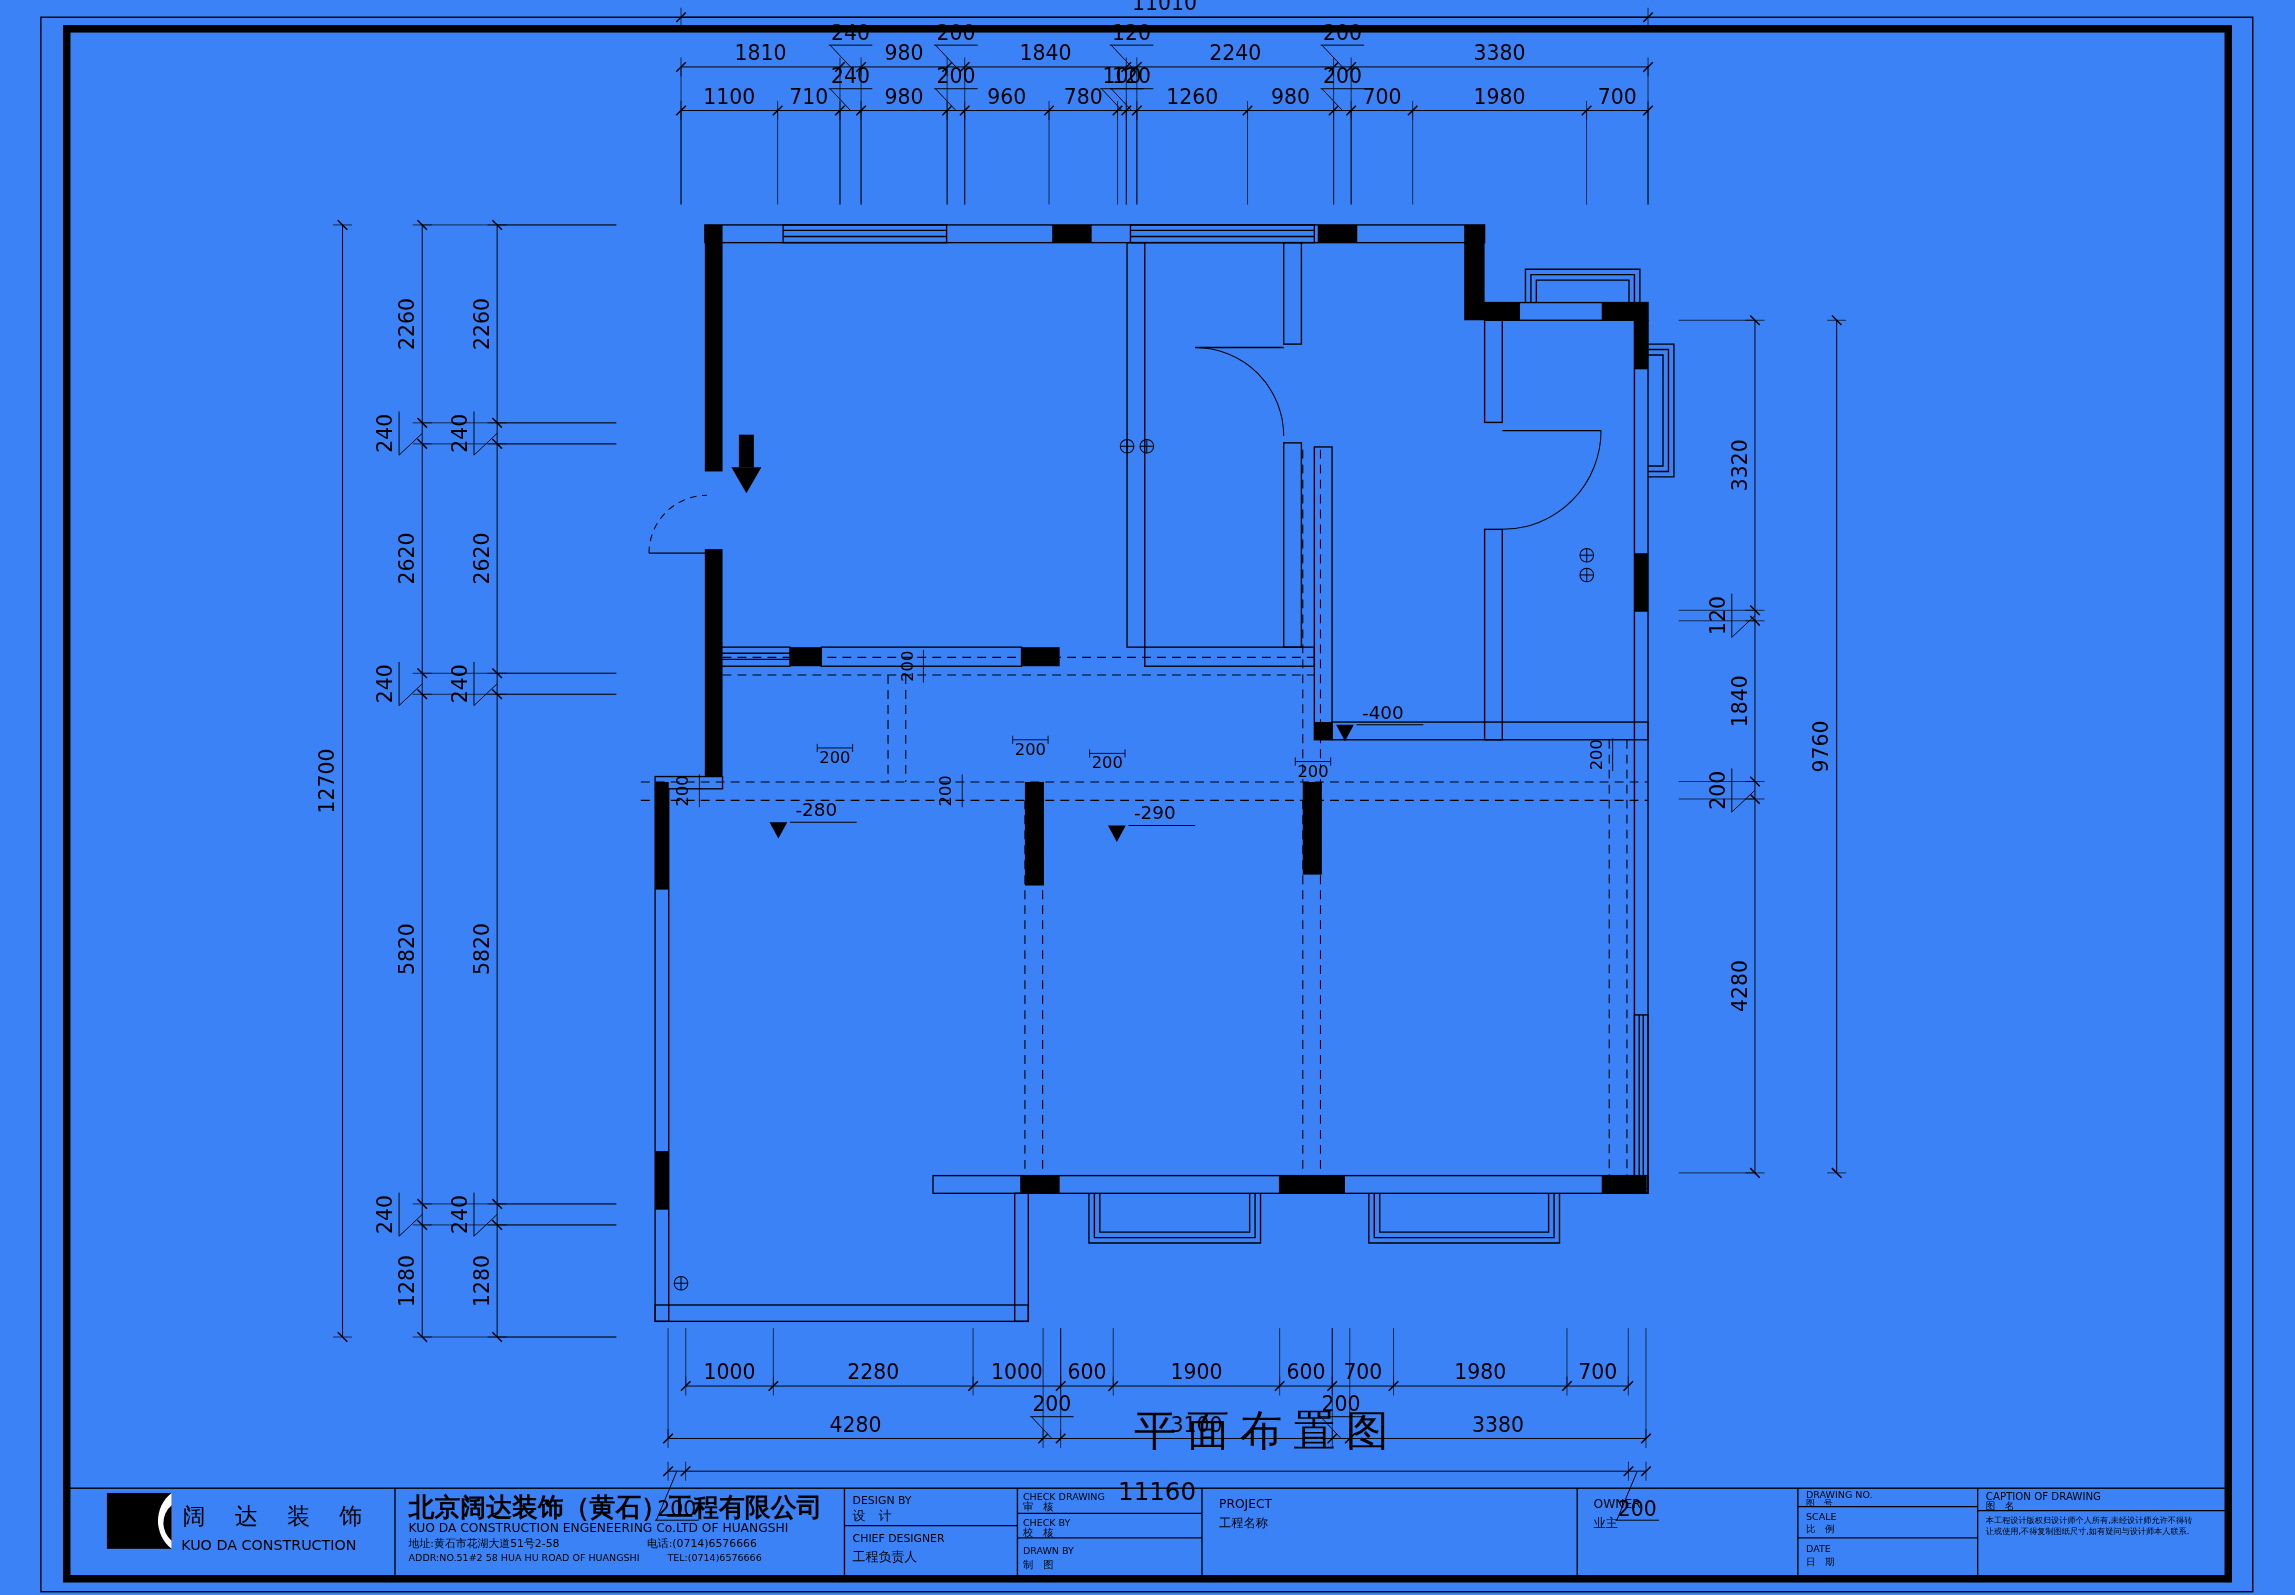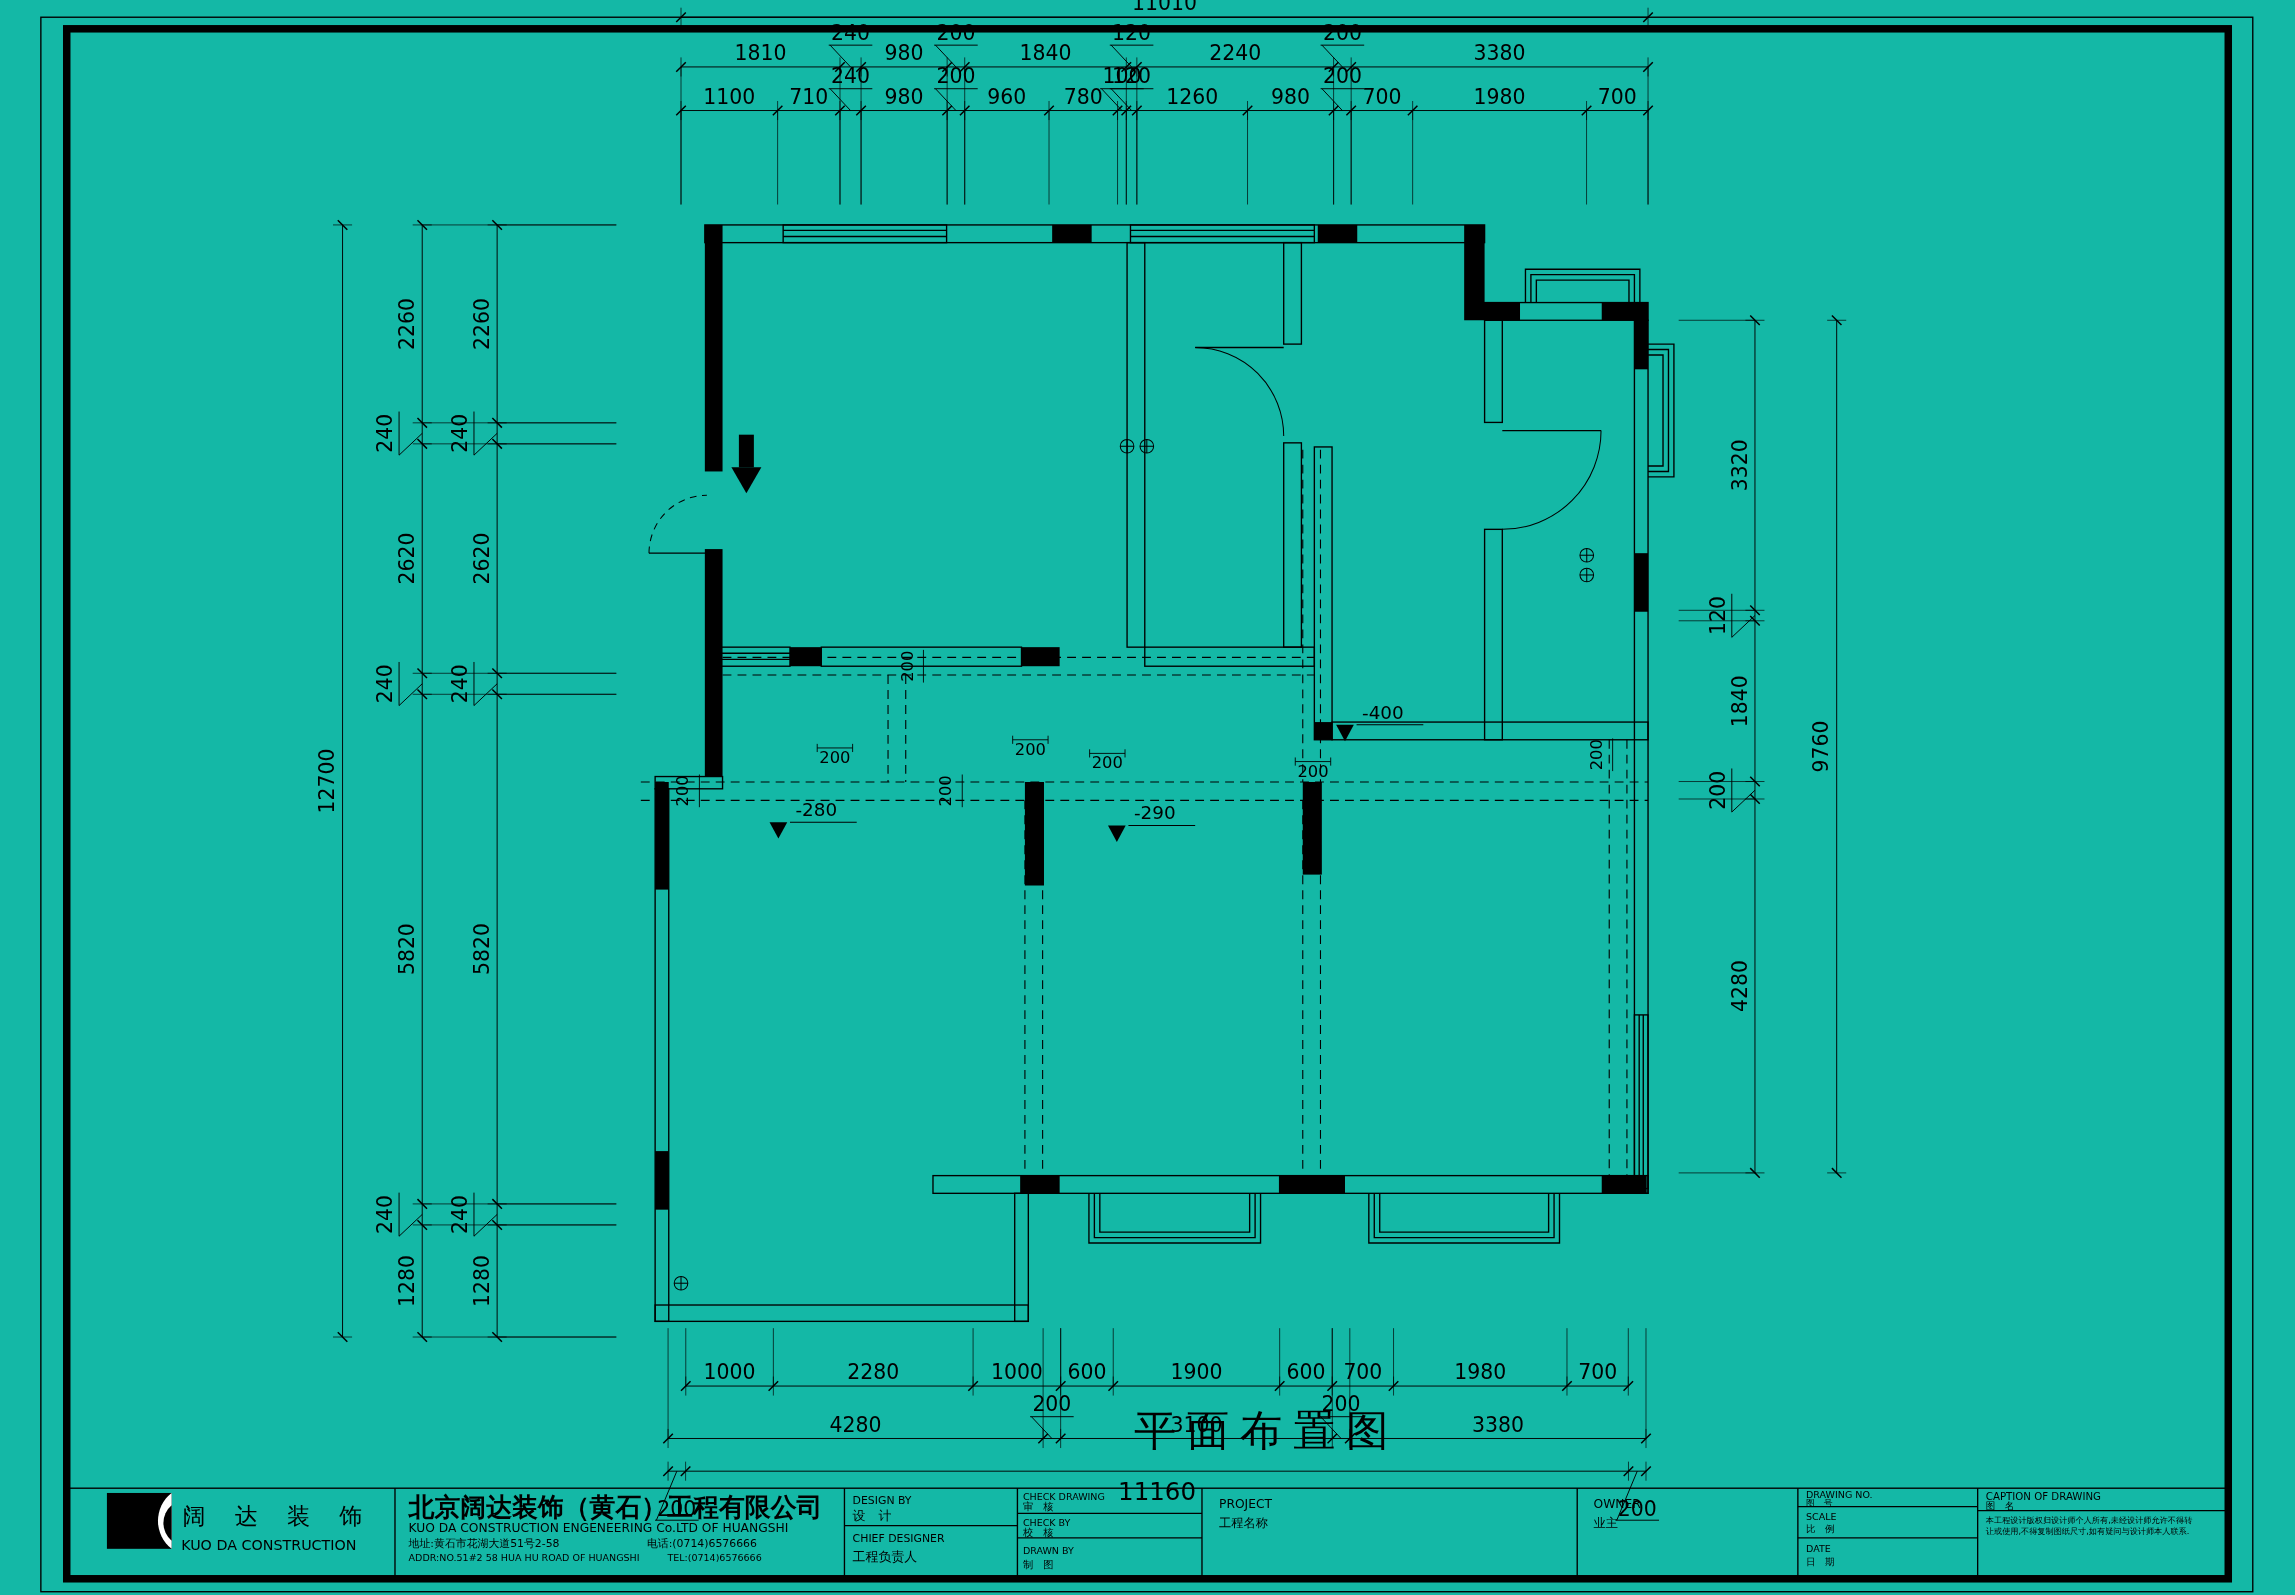--- a/index.html
+++ b/index.html
@@ -1,16 +1,16 @@
 <!DOCTYPE html>
 <html style="font-size:11px"><head>
 <meta charset="utf-8">
 <style>
   html,body{margin:0;padding:0;background:#e8e8e8;}
-  .sheet{width:2295px;height:1596px;background:#14b8a6;position:relative;margin:0 auto;}
+  .sheet{width:2295px;height:1596px;background:#3b82f6;position:relative;margin:0 auto;}
   svg{display:block;}
   text{font-family:"DejaVu Sans","Liberation Sans",sans-serif;fill:#000;}
   .tb-en{font-size:16px;}
   .tb-cn{font-size:19px;}
   .big-cn{font-size:38px;font-weight:bold;}
   .plan-title{font-size:62px;letter-spacing:16px;}
 </style>
 </head>
 <body>
 

